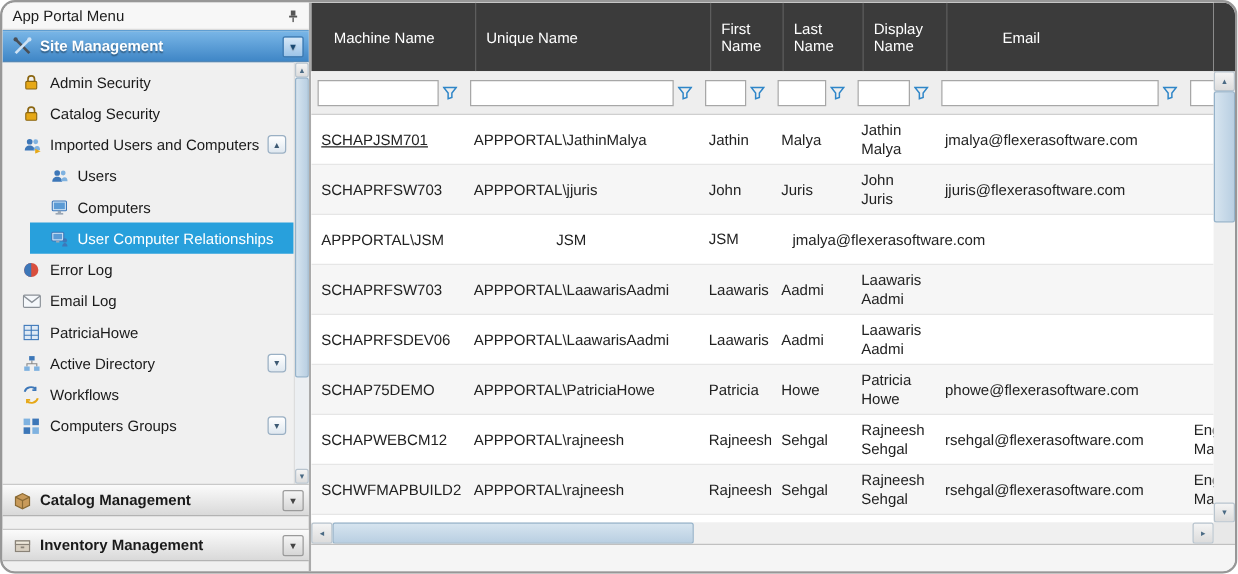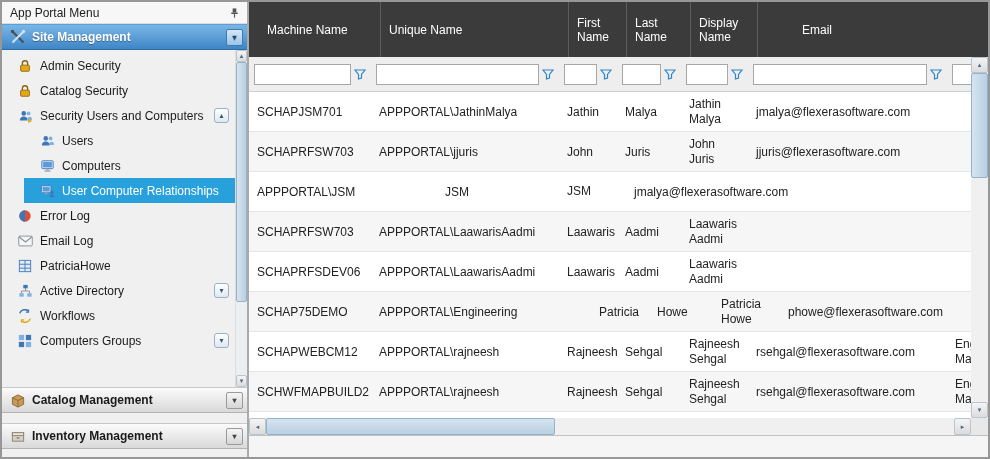--- a/index.html
+++ b/index.html
@@ -1,18 +1,18 @@
 <!DOCTYPE html>
 <html><head>
 <meta charset="utf-8">
 <style>
   * { box-sizing: border-box; margin: 0; padding: 0; }
   html,body { width: 990px; height: 459px; font-family: "Liberation Sans", sans-serif; background:#fff; }
   .window {
-    width: 990px; height: 459px; border: 2px solid #979797; border-radius: 0;
+    width: 990px; height: 459px; border: 2px solid #979797; border-radius: 12px;
     overflow: hidden; display: flex; background: #f0f0f0;
   }
   
   .sidebar { width: 247px; flex: none; display: flex; flex-direction: column; background:#f0f0f0; border-right: 2px solid #aaaaaa; }
   .titlebar { height: 22px; flex: none; display: flex; align-items: center; padding: 0 6px 0 8px; background: #f7f7f7; border-bottom: 1px solid #dcdcdc; font-size: 12px; color: #1c1c1c; }
   .titlebar .tb-label { flex: 1; }
   .pin { width: 14px; display: flex; justify-content: center; cursor: pointer; }
   .section-header { height: 26px; flex: none; display: flex; align-items: center; padding: 0 4px 0 6px; font-size: 12px; font-weight: bold; cursor: pointer; }
   .section-header .icon { width: 20px; display: flex; justify-content: center; margin-right: 4px; }
   .section-header .sh-label { flex: 1; }
@@ -116,21 +116,21 @@
           <div class="menu-item">
             <span class="icon">
               <svg width="15" height="14" viewBox="0 0 16 16">
                 <circle cx="6" cy="5" r="2.6" fill="#3d77b8"></circle>
                 <path d="M1.5 13c0-2.8 2-4.5 4.5-4.5S10.5 10.2 10.5 13z" fill="#3d77b8"></path>
                 <circle cx="11.5" cy="5" r="2.2" fill="#7fb2e0"></circle>
                 <path d="M9.5 12.5c.3-2.3 1.6-3.6 3.4-3.6 1.4 0 2.4.9 2.6 3.6z" fill="#7fb2e0"></path>
                 <path d="M11 11.5l5 2.2-5 2.2z" fill="#e6a817"></path>
               </svg>
             </span>
-            <span class="mi-label">Security Users and Computers</span>
+            <span class="mi-label">Imported Users and Computers</span>
             <span class="trail-btn">▴</span>
           </div>
           <div class="menu-item indent">
             <span class="icon">
               <svg width="15" height="14" viewBox="0 0 16 16">
                 <circle cx="6" cy="5" r="2.6" fill="#3d77b8"></circle>
                 <path d="M1.5 13c0-2.8 2-4.5 4.5-4.5S10.5 10.2 10.5 13z" fill="#3d77b8"></path>
                 <circle cx="11.5" cy="5" r="2.2" fill="#7fb2e0"></circle>
                 <path d="M9.5 12.5c.3-2.3 1.6-3.6 3.4-3.6 1.4 0 2.4.9 2.6 3.6z" fill="#7fb2e0"></path>
               </svg>
@@ -318,21 +318,21 @@
                   <path d="M1 2h10L7.5 6.5V10l-3 1V6.5z" fill="none" stroke="#2f86c8" stroke-width="1.2"></path>
                 </svg>
               </span>
             </div>
             <div class="fcell" style="width: 90px;">
               <input type="text" style="">
             </div>
           </div>
         <div class="grid-body" id="grid-body">
             <div class="grow">
-              <div class="gcell" style="width: 122px;">SCHAPJSM701</div>
+              <div class="gcell" style="width: 122px; text-decoration: underline;">SCHAPJSM701</div>
               <div class="gcell" style="width: 188px;">APPPORTAL\JathinMalya</div>
               <div class="gcell" style="width: 58px;">Jathin</div>
               <div class="gcell" style="width: 64px;">Malya</div>
               <div class="gcell wrap" style="width: 67px;">Jathin Malya</div>
               <div class="gcell" style="width: 199px;">jmalya@flexerasoftware.com</div>
               <div class="gcell wrap" style="width: 90px;"></div>
             </div>
             <div class="grow alt">
               <div class="gcell" style="width: 122px;">SCHAPRFSW703</div>
               <div class="gcell" style="width: 188px;">APPPORTAL\jjuris</div>
@@ -363,22 +363,22 @@
               <div class="gcell" style="width: 122px;">SCHAPRFSDEV06</div>
               <div class="gcell" style="width: 188px;">APPPORTAL\LaawarisAadmi</div>
               <div class="gcell" style="width: 58px;">Laawaris</div>
               <div class="gcell" style="width: 64px;">Aadmi</div>
               <div class="gcell wrap" style="width: 67px;">Laawaris Aadmi</div>
               <div class="gcell" style="width: 199px;"></div>
               <div class="gcell wrap" style="width: 90px;"></div>
             </div>
             <div class="grow alt">
               <div class="gcell" style="width: 122px;">SCHAP75DEMO</div>
-              <div class="gcell" style="width: 188px;">APPPORTAL\Engineering</div>
-              <div class="gcell" style="width: 58px; margin-left: 32px;">Patricia</div>
+              <div class="gcell" style="width: 188px;">APPPORTAL\PatriciaHowe</div>
+              <div class="gcell" style="width: 58px;">Patricia</div>
               <div class="gcell" style="width: 64px;">Howe</div>
               <div class="gcell wrap" style="width: 67px;">Patricia Howe</div>
               <div class="gcell" style="width: 199px;">phowe@flexerasoftware.com</div>
               <div class="gcell wrap" style="width: 90px;"></div>
             </div>
             <div class="grow">
               <div class="gcell" style="width: 122px;">SCHAPWEBCM12</div>
               <div class="gcell" style="width: 188px;">APPPORTAL\rajneesh</div>
               <div class="gcell" style="width: 58px;">Rajneesh</div>
               <div class="gcell" style="width: 64px;">Sehgal</div>

